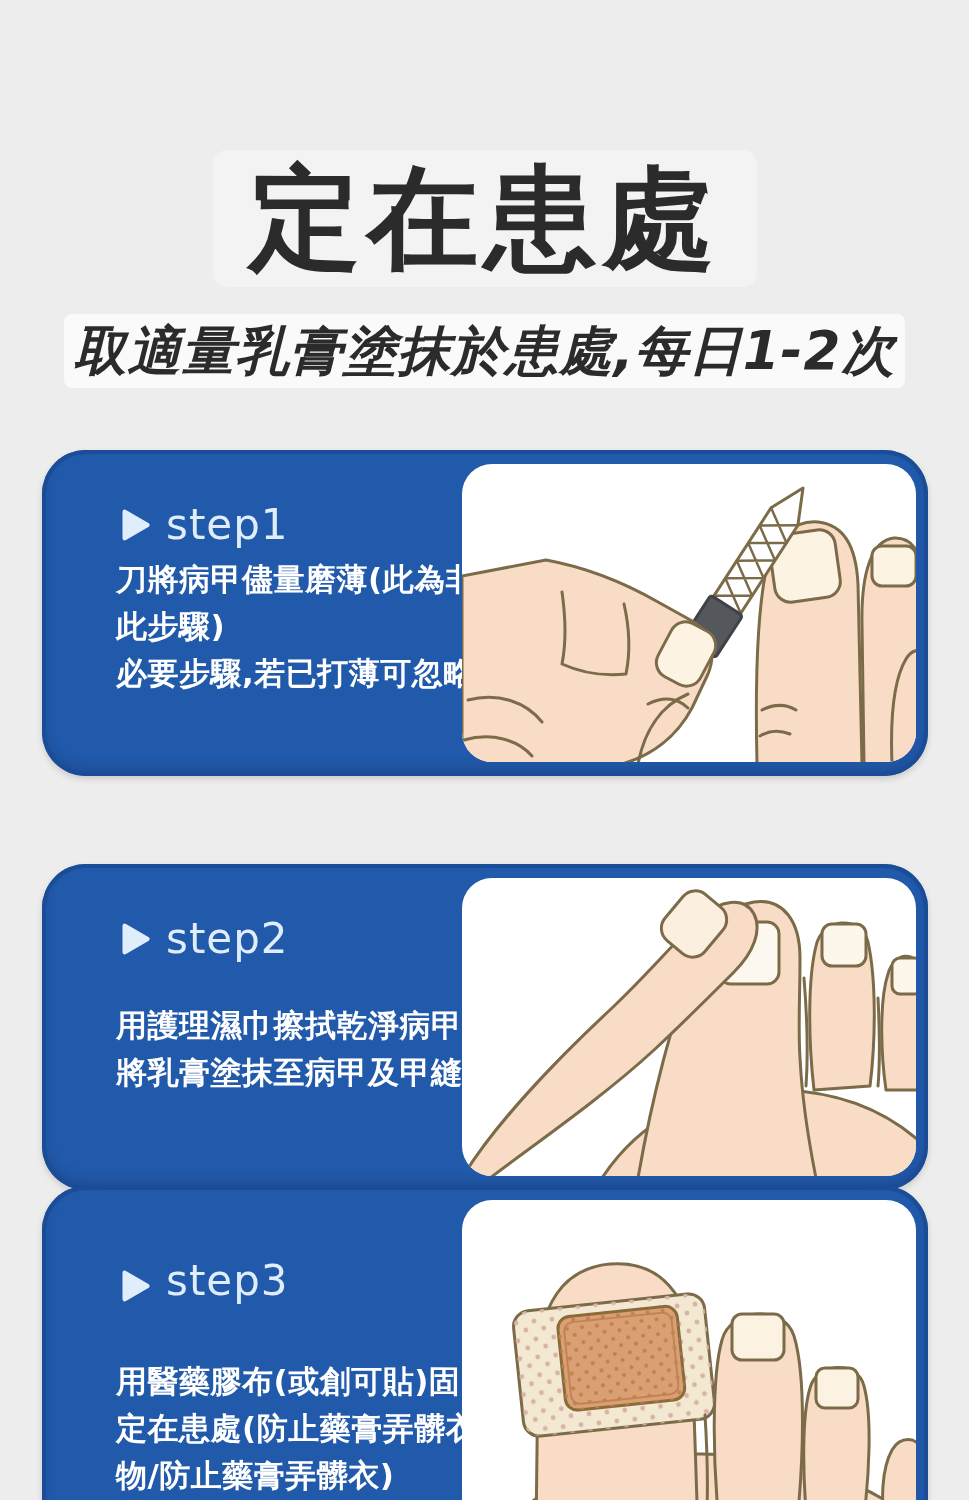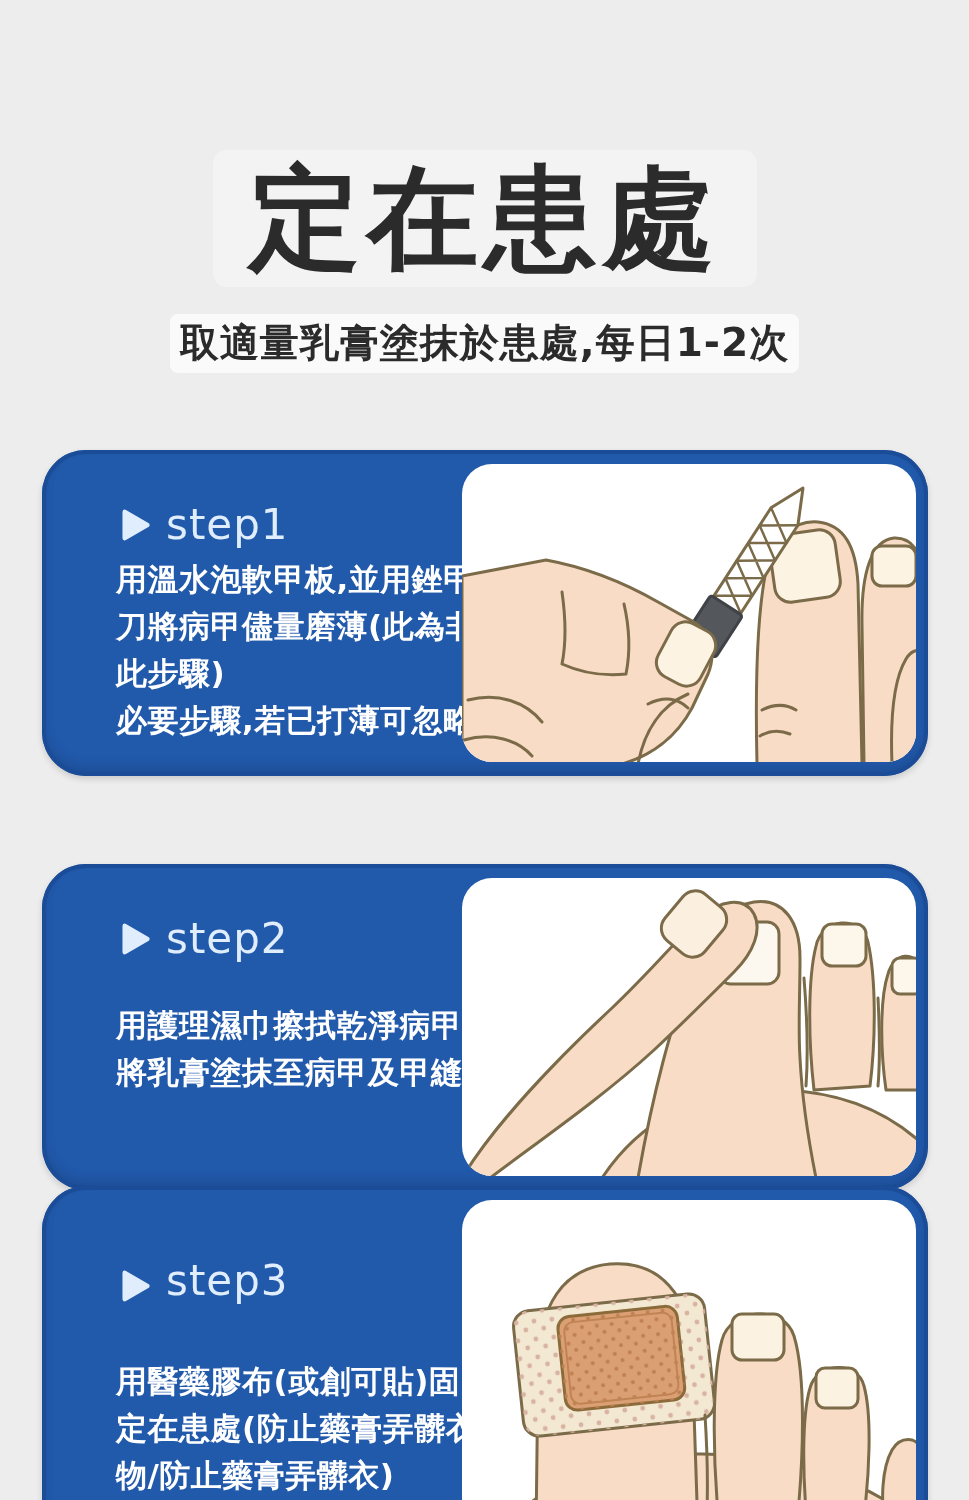--- a/index.html
+++ b/index.html
@@ -12,22 +12,22 @@
   .title{
     display:inline-block;background:var(--title_bg,#f3f3f3);
     padding:4px 36px;border-radius:14px;
     font-size:112px;font-weight:900;letter-spacing:6px;
     color:var(--title_text,#2c2c2c);line-height:1.15;
   }
   .subtitle-wrap{position:absolute;top:314px;left:0;width:100%;text-align:center;}
   .subtitle{
     display:inline-block;background:var(--subtitle_bg,#fafafa);
     padding:8px 10px;border-radius:8px;
-    font-size:39px;font-weight:900;letter-spacing:1px;
-    color:var(--title_text,#242424);line-height:1.1;white-space:nowrap;
+    font-size:53px;font-weight:900;letter-spacing:1px;
+    color:var(--title_text,#242424);line-height:1.1;white-space:nowrap;font-style:italic;
   }
   .card{
     position:absolute;left:42px;width:886px;
     background:var(--card_blue,#2159ab);
     border-radius:44px;
     box-shadow:inset 0 0 0 4px var(--card_border,#1b4c97), inset 0 -8px 14px rgba(0,0,0,.14), 0 3px 6px rgba(0,0,0,.15);
   }
   .card1{top:450px;height:326px;}
   .card2{top:864px;height:326px;}
   .card3{top:1186px;height:358px;}
@@ -68,21 +68,20 @@
   </div>
 
   <section class="card card1">
     <div class="step-label">
       <svg class="play" viewBox="0 0 30 34">
         <polygon points="3,3 27,17 3,31" fill="currentColor" stroke="currentColor" stroke-width="5" stroke-linejoin="round"></polygon>
       </svg>
       <span>step1</span>
     </div>
     <div class="step-text">
-        <div>用溫水泡軟甲板,並用銼甲</div>
         <div>刀將病甲儘量磨薄(此為非</div>
         <div>此步驟)</div>
         <div>必要步驟,若已打薄可忽略</div>
       </div>
     <div class="panel">
       <svg viewBox="0 0 454 298">
         <g stroke="#7b6b49" stroke-width="3" stroke-linejoin="round" stroke-linecap="round">
 
           <path d="M295 300 C293 215 296 150 303 112 C310 72 334 56 356 58 C382 61 394 82 396 120 L400 300 Z" fill="#f8dcc6"></path>
           <path d="M300 246 C312 240 324 240 334 246 M298 272 C308 266 318 266 328 270" fill="none"></path>

